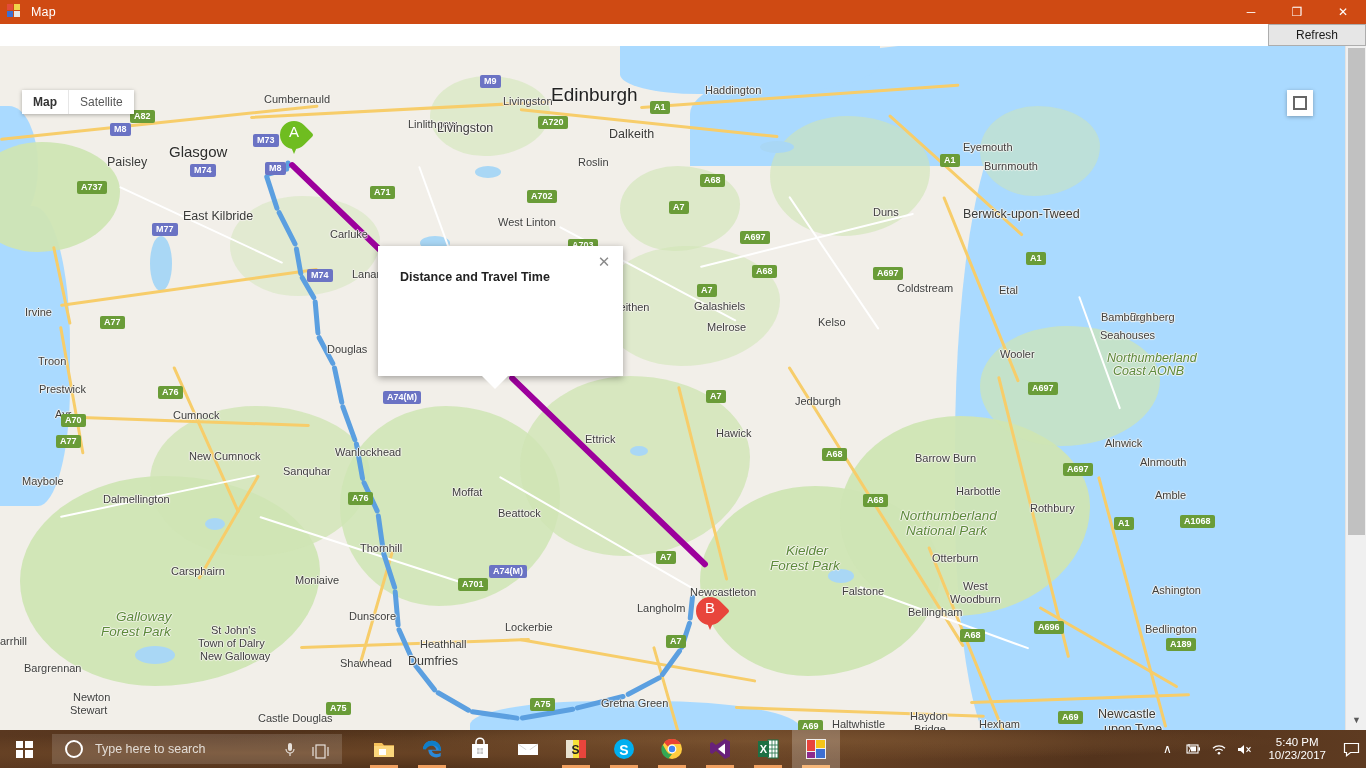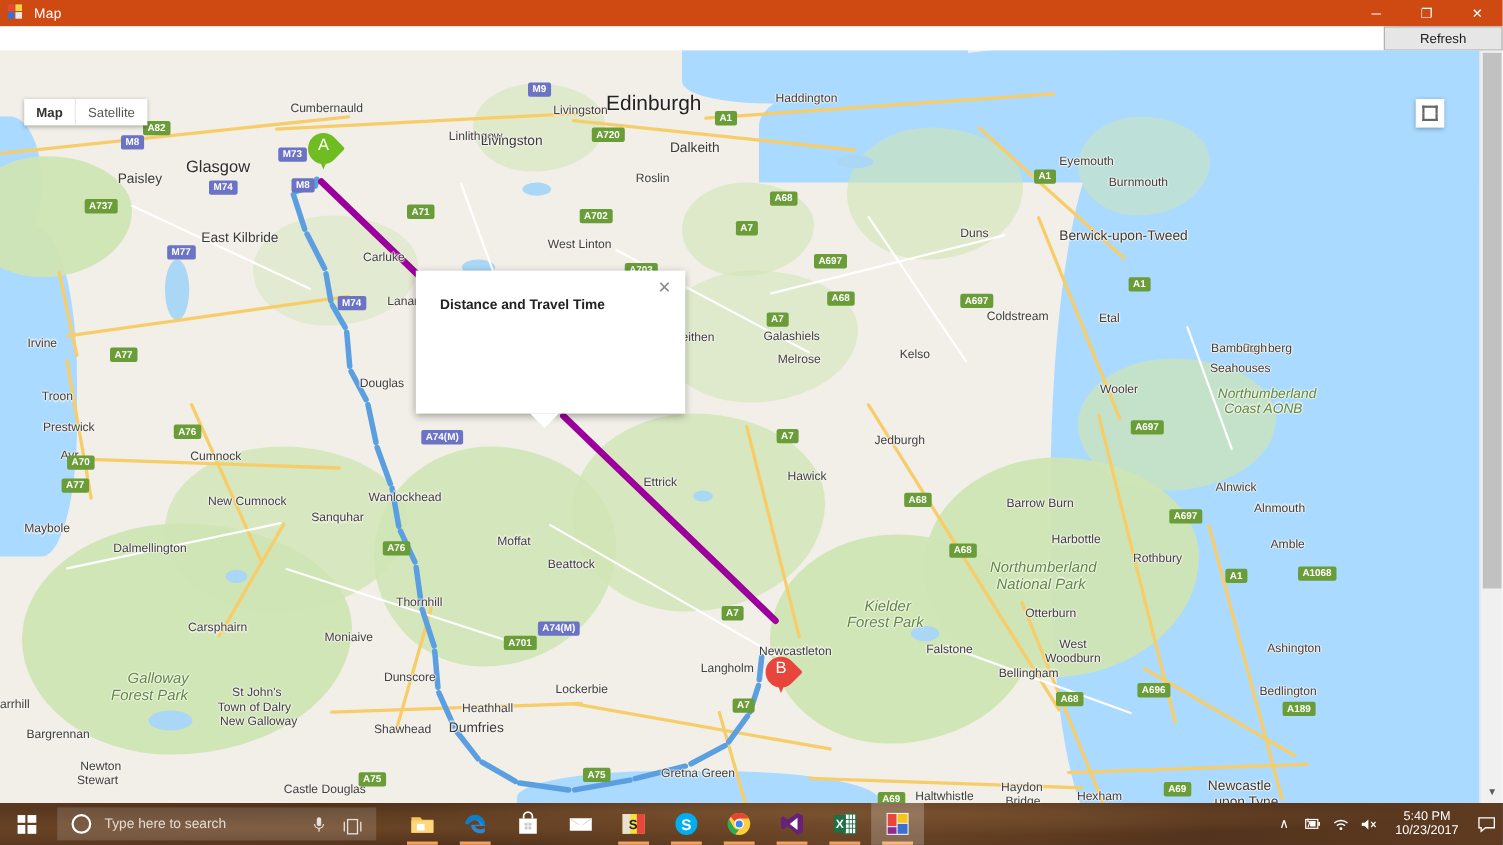--- a/index.html
+++ b/index.html
@@ -23,21 +23,21 @@
     color:#fff; font-size:12.5px; margin-left:8px; letter-spacing:.2px;
   }
   .win-btn {
     width:46px; height:24px; display:flex; align-items:center; justify-content:center;
     color:#fff; font-size:12px;
   }
   #win-controls { position:absolute; right:0; top:0; display:flex; }
 
   
   #refresh-btn {
-    position:absolute; right:0px; top:24px; width:108px; height:22px;
+    position:absolute; right:0px; top:24px; width:98px; height:22px;
     background:#e6e6e6; border:1px solid #adadad;
     display:flex; align-items:center; justify-content:center;
     font-size:12px; color:#1a1a1a;
   }
   #toolbar-strip {
     position:absolute; left:0; top:24px; width:1271px; height:22px; background:#fff;
   }
 
   
   #map-viewport {
@@ -340,21 +340,21 @@
           <div class="place s" style="left: 264px; top: 47px;">Cumbernauld</div>
           <div class="place s" style="left: 408px; top: 30px; margin-top: 42px;">Linlithgow</div>
           <div class="place s" style="left: 503px; top: 49px;">Livingston</div>
           <div class="place xl" style="left: 551px; top: 38px;">Edinburgh</div>
           <div class="place s" style="left: 705px; top: 38px;">Haddington</div>
           <div class="place m" style="left: 437px; top: 75px;">Livingston</div>
           <div class="place l" style="left: 169px; top: 97px;">Glasgow</div>
           <div class="place m" style="left: 107px; top: 109px;">Paisley</div>
           <div class="place m" style="left: 609px; top: 81px;">Dalkeith</div>
           <div class="place s" style="left: 963px; top: 95px;">Eyemouth</div>
-          <div class="place s" style="left: 1008px; top: 114px;">Burnmouth</div>
+          <div class="place s" style="left: 984px; top: 114px;">Burnmouth</div>
           <div class="place s" style="left: 578px; top: 110px;">Roslin</div>
           <div class="place m" style="left: 183px; top: 163px; text-align: right;">East Kilbride</div>
           <div class="place s" style="left: 873px; top: 160px;">Duns</div>
           <div class="place m" style="left: 963px; top: 161px;">Berwick-upon-Tweed</div>
           <div class="place s" style="left: 330px; top: 182px;">Carluke</div>
           <div class="place s" style="left: 498px; top: 170px;">West Linton</div>
           <div class="place s" style="left: 352px; top: 222px;">Lanark</div>
           <div class="place s" style="left: 592px; top: 255px;">Innerleithen</div>
           <div class="place s" style="left: 694px; top: 254px;">Galashiels</div>
           <div class="place s" style="left: 707px; top: 275px;">Melrose</div>

